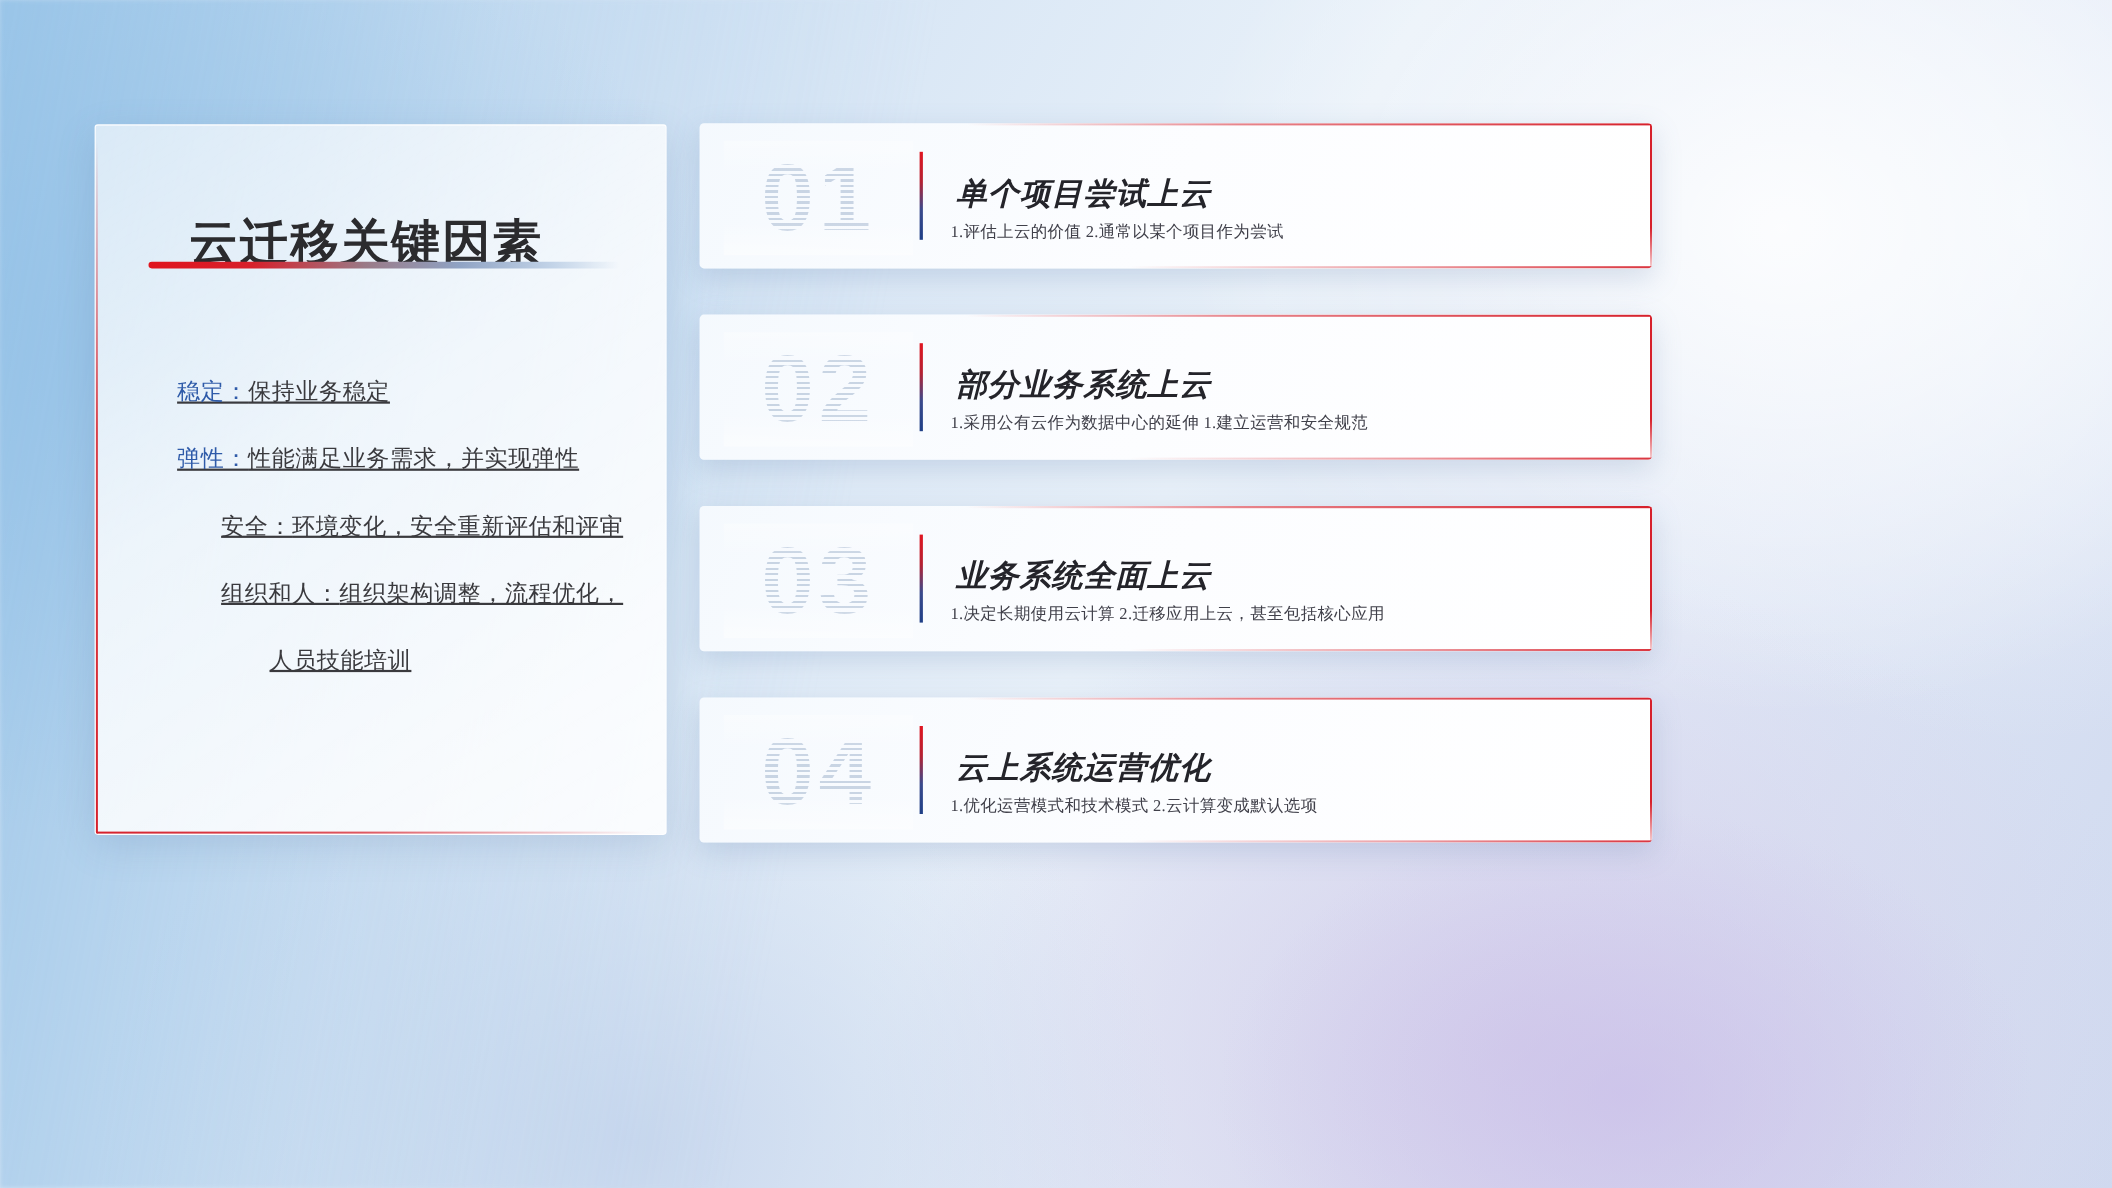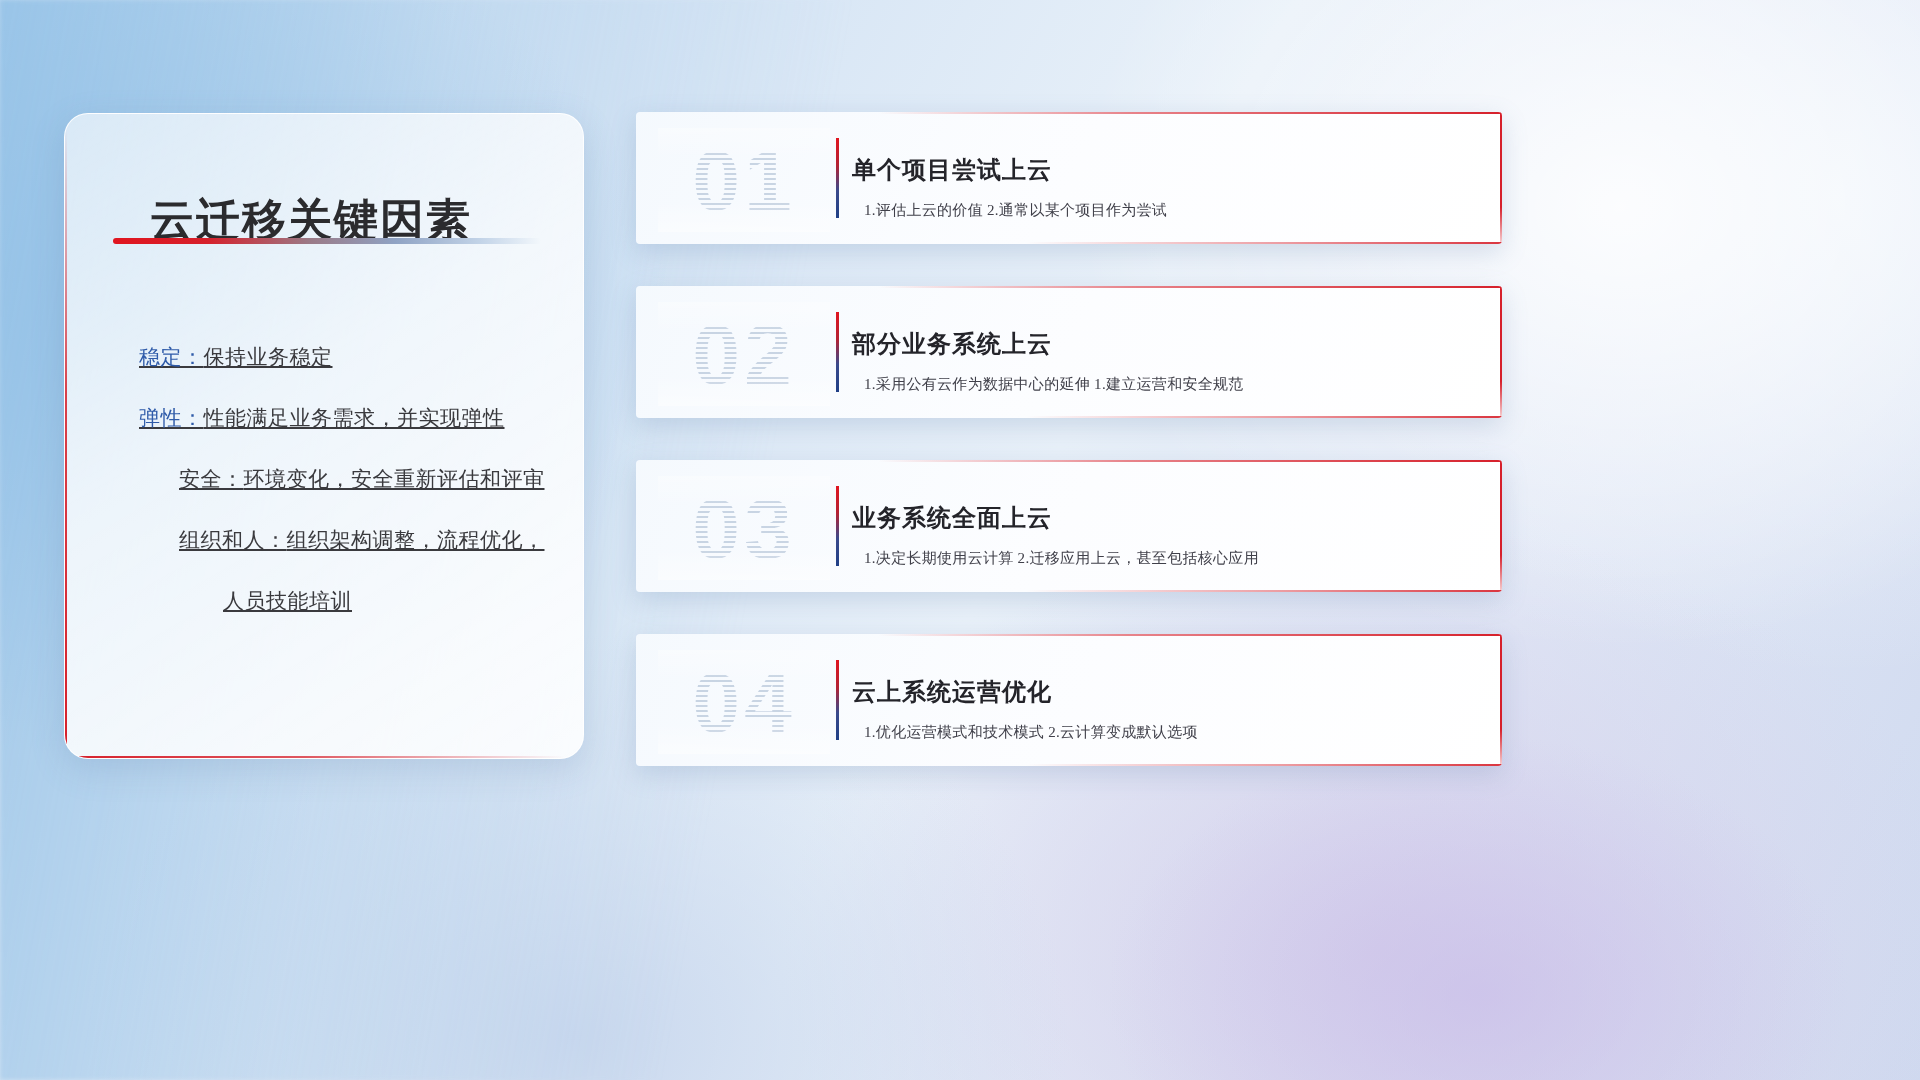--- a/index.html
+++ b/index.html
@@ -20,22 +20,22 @@
   .bg-streak{position:absolute;left:0;top:0;width:52%;height:100%;
     background:linear-gradient(100deg, rgba(129,183,226,.55) 0%, rgba(160,200,232,.25) 38%, rgba(255,255,255,0) 72%);
     filter:blur(2px);}
   .bg-glow{position:absolute;right:-6%;top:-12%;width:54%;height:78%;
     background:radial-gradient(ellipse at 60% 40%, rgba(255,255,255,.85) 0%, rgba(255,255,255,0) 62%);}
   .bg-violet{position:absolute;left:56%;bottom:-18%;width:42%;height:52%;
     background:radial-gradient(ellipse at 50% 50%, rgba(199,186,232,.6) 0%, rgba(199,186,232,0) 65%);}
 
   
   .left-panel{
-    position:absolute;left:64px;top:113px;width:518px;height:644px;
-    border-radius:24px;
+    position:absolute;left:86px;top:113px;width:518px;height:644px;
+    border-radius:3px;
     background:linear-gradient(150deg, rgba(255,255,255,.62) 0%, rgba(255,255,255,.80) 42%, rgba(255,255,255,.88) 100%);
     border:1px solid rgba(255,255,255,.9);
     box-shadow:0 10px 34px rgba(86,122,166,.20);
     overflow:hidden;
   }
   .left-panel::after{content:"";position:absolute;left:0;top:14px;bottom:0;width:2px;
     background:linear-gradient(180deg, rgba(214,32,43,0) 0%, rgba(214,32,43,.85) 42%, #d6202b 100%);}
   .left-panel::before{content:"";position:absolute;left:0;right:18px;bottom:0;height:2px;
     background:linear-gradient(90deg,#d6202b 0%, rgba(214,32,43,.75) 48%, rgba(214,32,43,0) 100%);}
   .lp-title{position:absolute;left:85px;top:48px;font-size:44px;font-weight:700;
@@ -70,22 +70,22 @@
     background-image:repeating-linear-gradient(180deg,
         rgba(120,146,182,.95) 0px, rgba(120,146,182,.95) 2px,
         rgba(255,255,255,0) 2px, rgba(255,255,255,0) 5px);
     -webkit-text-fill-color:transparent;
     text-shadow:none;}
   .num-tint{position:absolute;left:22px;top:16px;width:172px;height:104px;
     pointer-events:none;
     background:linear-gradient(180deg, rgba(255,255,255,.35) 0%, rgba(255,255,255,0) 30%, rgba(255,255,255,0) 70%, rgba(255,255,255,.45) 100%);}
   .divider{position:absolute;left:200px;top:26px;width:3px;height:80px;
     background:linear-gradient(180deg,#e01520 0%,#b42233 34%,#3a4a8c 66%,#1f3f86 100%);}
-  .c-title{position:absolute;left:216px;top:22px;font-size:24px;font-weight:700;
-    color:#24242a;letter-spacing:1px;white-space:nowrap;}
+  .c-title{position:absolute;left:233px;top:22px;font-size:28px;font-weight:700;
+    color:#24242a;letter-spacing:1px;white-space:nowrap;font-style:italic;}
   .c-desc{position:absolute;left:228px;top:74px;font-size:15px;color:#40404a;
     letter-spacing:.3px;white-space:nowrap;font-family:Liberation Serif, serif;}
 </style>
 </head>
 <body>
 
 <div class="bg">
   <div class="bg-streak"></div>
   <div class="bg-glow"></div>
   <div class="bg-violet"></div>

